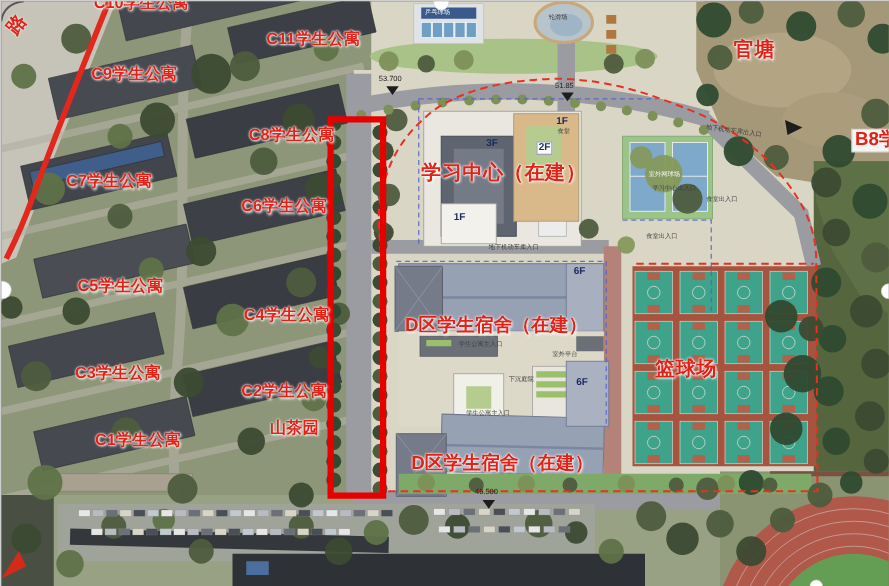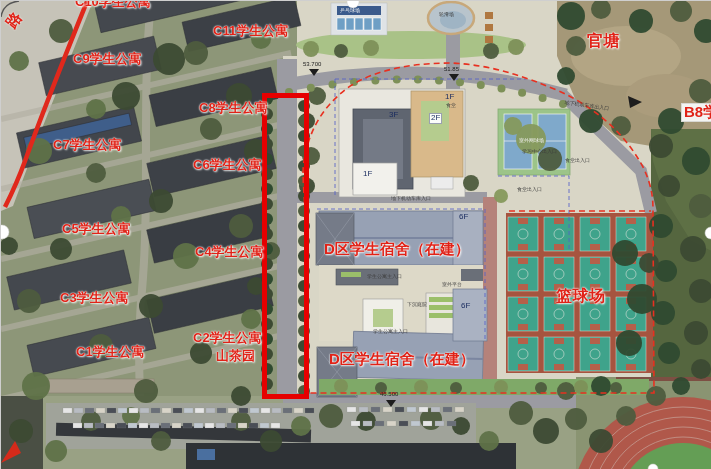--- a/index.html
+++ b/index.html
@@ -8,22 +8,22 @@
     background:#8d9678;border:1px solid #cfcfcf;
     font-family:"Liberation Sans",sans-serif;
   }
   .scene{position:absolute;left:0;top:0;z-index:1;}
   .lbl{position:absolute;white-space:nowrap;z-index:7;pointer-events:none;line-height:1.1;
        font-family:"Liberation Sans",sans-serif;}
   .red{color:var(--label-red,#e02318);font-weight:bold;
        text-shadow:0 0 1px #fff,0 0 2px #fff,1px 1px 2px rgba(255,255,255,.85);}
   .apt{font-size:13px;}
   .big{font-size:16px;letter-spacing:.5px;}
-  .mid{font-size:15px;}
-  .floor{font-weight:normal;font-size:8px;color:#182a5e;}
+  .mid{font-size:15px;margin-top:12px;}
+  .floor{font-weight:bold;font-size:8px;color:#182a5e;}
   .chip{background:rgba(255,255,255,.95);padding:0 1px;border:0.5px solid #9aa0b0;}
   .tiny{font-size:5px;color:#3c3c3c;}
   .tinyw{font-size:5px;color:#f4f4f4;}
   .elev{font-size:6px;color:#1d1d1d;}
   .b8chip{background:#f4f4f2;font-weight:bold;font-size:15px;color:var(--label-red,#e02318);
           padding:0 2px;box-shadow:0 0 0 1px #d8d8d4;}
   .roadlbl{font-weight:bold;font-size:15px;color:var(--label-red,#e02318);
            transform:rotate(-52deg);transform-origin:left top;
            text-shadow:0 0 2px #fff;}
   .rot8{transform:rotate(8deg);transform-origin:left top;}
@@ -499,27 +499,28 @@
 
   <div class="lbl red apt" style="left:74px;top:-6px">C10学生公寓</div>
   <div class="lbl red apt" style="left:212px;top:23px">C11学生公寓</div>
   <div class="lbl red apt" style="left:72px;top:51px">C9学生公寓</div>
   <div class="lbl red apt" style="left:198px;top:100px">C8学生公寓</div>
   <div class="lbl red apt" style="left:52px;top:137px">C7学生公寓</div>
   <div class="lbl red apt" style="left:192px;top:157px">C6学生公寓</div>
   <div class="lbl red apt" style="left:61px;top:221px">C5学生公寓</div>
   <div class="lbl red apt" style="left:194px;top:244px">C4学生公寓</div>
   <div class="lbl red apt" style="left:59px;top:290px">C3学生公寓</div>
-  <div class="lbl red apt" style="left:192px;top:330px">C2学生公寓</div>
+  <div class="lbl red apt" style="left:192px;top:305px">C2学生公寓</div>
   <div class="lbl red apt" style="left:75px;top:344px">C1学生公寓</div>
 
-  <div class="lbl red apt" style="left:215px;top:348px">山茶园</div>
+  <div class="lbl red apt" style="left:215px;top:334px">山茶园</div>
+  <div class="lbl red big" style="left:336px;top:129px">学习中心（在建）</div>
   <div class="lbl red mid" style="left:323px;top:240px">D区学生宿舍（在建）</div>
   <div class="lbl red mid" style="left:328px;top:350px">D区学生宿舍（在建）</div>
-  <div class="lbl red big" style="left:555px;top:286px">篮球场</div>
+  <div class="lbl red big" style="left:523px;top:286px">篮球场</div>
   <div class="lbl red big" style="left:586px;top:31px">官塘</div>
   <div class="lbl b8chip" style="left:681px;top:103px">B8学</div>
 
   <div class="lbl floor" style="left:388px;top:110px">3F</div>
   <div class="lbl floor chip" style="left:428px;top:112px">2F</div>
   <div class="lbl floor" style="left:444px;top:92px">1F</div>
   <div class="lbl floor" style="left:362px;top:169px">1F</div>
   <div class="lbl floor" style="left:458px;top:212px">6F</div>
   <div class="lbl floor" style="left:460px;top:301px">6F</div>
 

